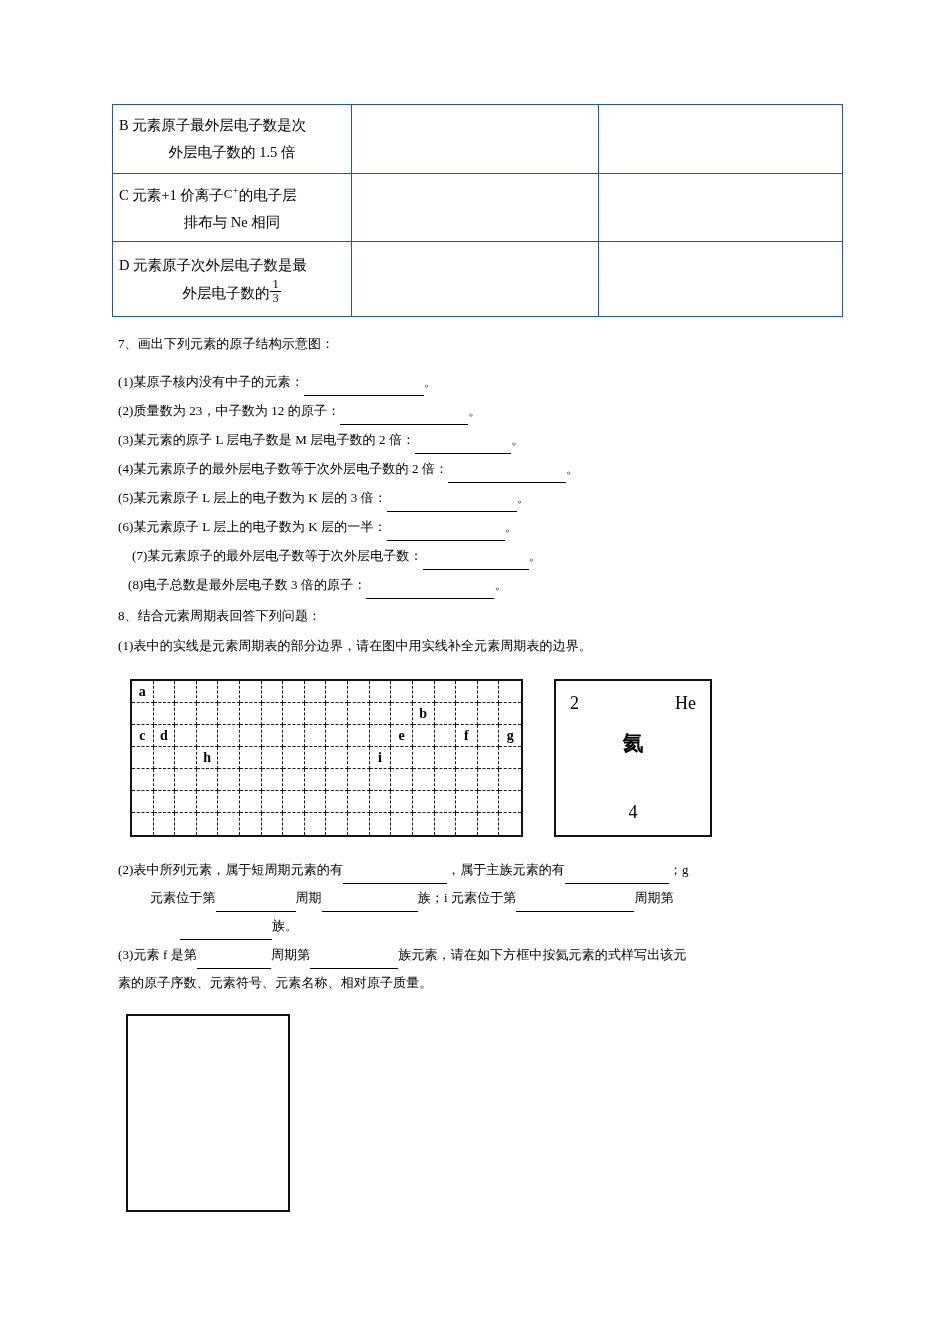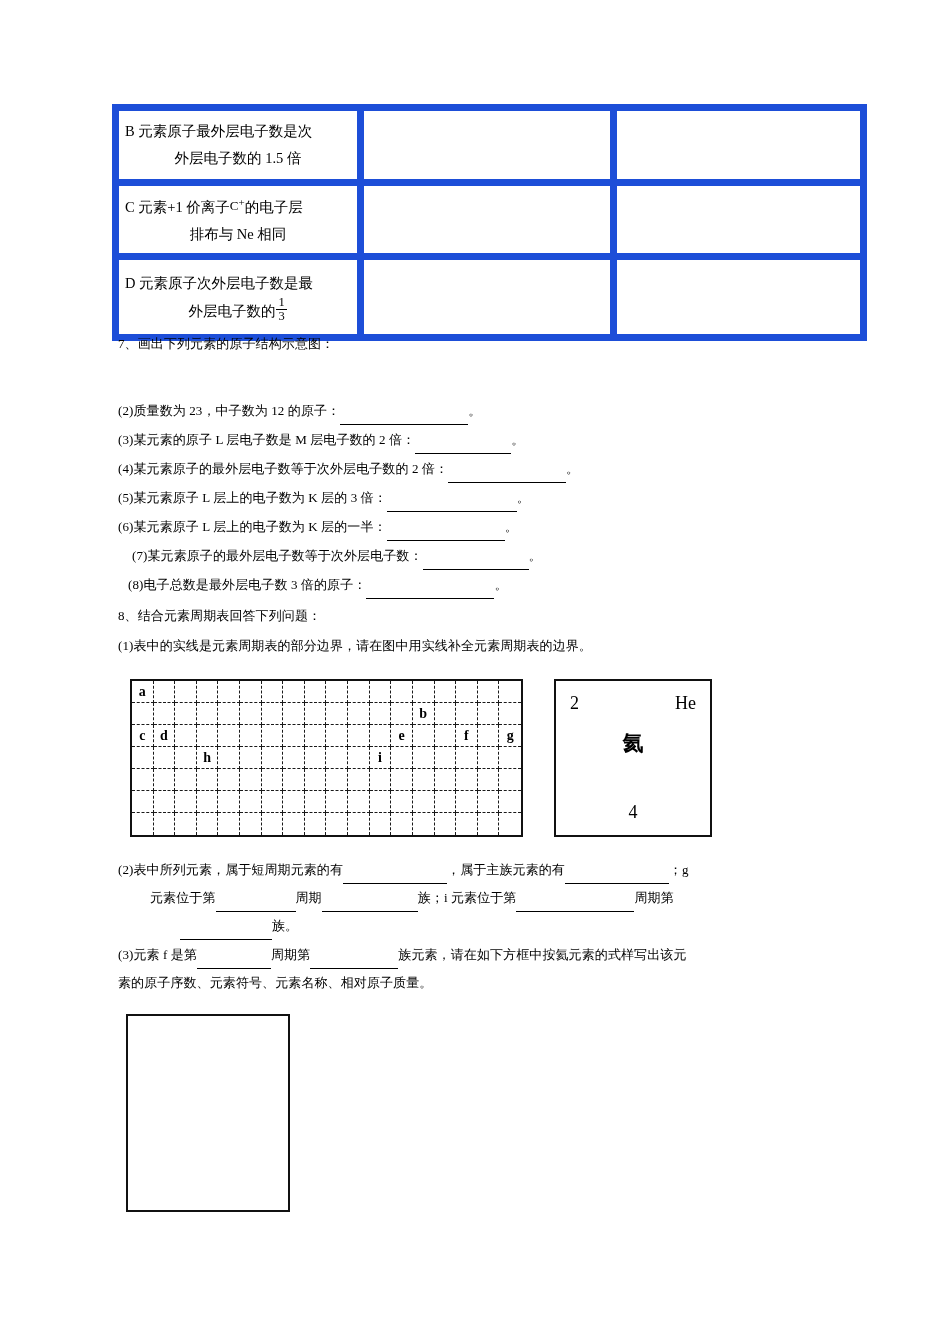--- a/index.html
+++ b/index.html
@@ -26,21 +26,21 @@
   
   .cond-table {
     position: absolute;
     left: 112px;
     top: 104px;
     width: 703px;
     border-collapse: collapse;
     table-layout: fixed;
   }
   .cond-table td {
-    border: 7px solid #1d4ed8;
+    border: 1px solid #1d4ed8;
     vertical-align: middle;
     padding: 6px 4px;
     font-size: 14.5px;
     line-height: 1.85;
   }
   .cond-table td.desc {
     width: 230px;
     text-align: center;
   }
   .cond-table td.blank-a { width: 238px; }
@@ -203,20 +203,23 @@
           <span class="l2"><span>外层电子数的</span><span class="frac"><span class="num">1</span><span class="den">3</span></span></span>
         </td>
         <td class="blank-a"></td>
         <td class="blank-b"></td>
       </tr>
     </tbody>
   </table>
 
   <div class="q" style="left:118px; top:334px;">7、画出下列元素的原子结构示意图：</div>
 
+  <div class="q" style="left:118px; top:372px;">
+    <span>(1)</span><span>某原子核内没有中子的元素：</span><span class="ul" style="width:120px;">&nbsp;</span><span>。</span>
+  </div>
 
   <div class="q" style="left:118px; top:401px;">
     <span>(2)</span><span>质量数为 23，中子数为 12 的原子：</span><span class="ul" style="width:128px;">&nbsp;</span><span>。</span>
   </div>
 
   <div class="q" style="left:118px; top:430px;text-align:center;">
     <span>(3)</span><span>某元素的原子 L 层电子数是 M 层电子数的 2 倍：</span><span class="ul" style="width:96px;">&nbsp;</span><span>。</span>
   </div>
 
   <div class="q" style="left:118px; top:459px;">

